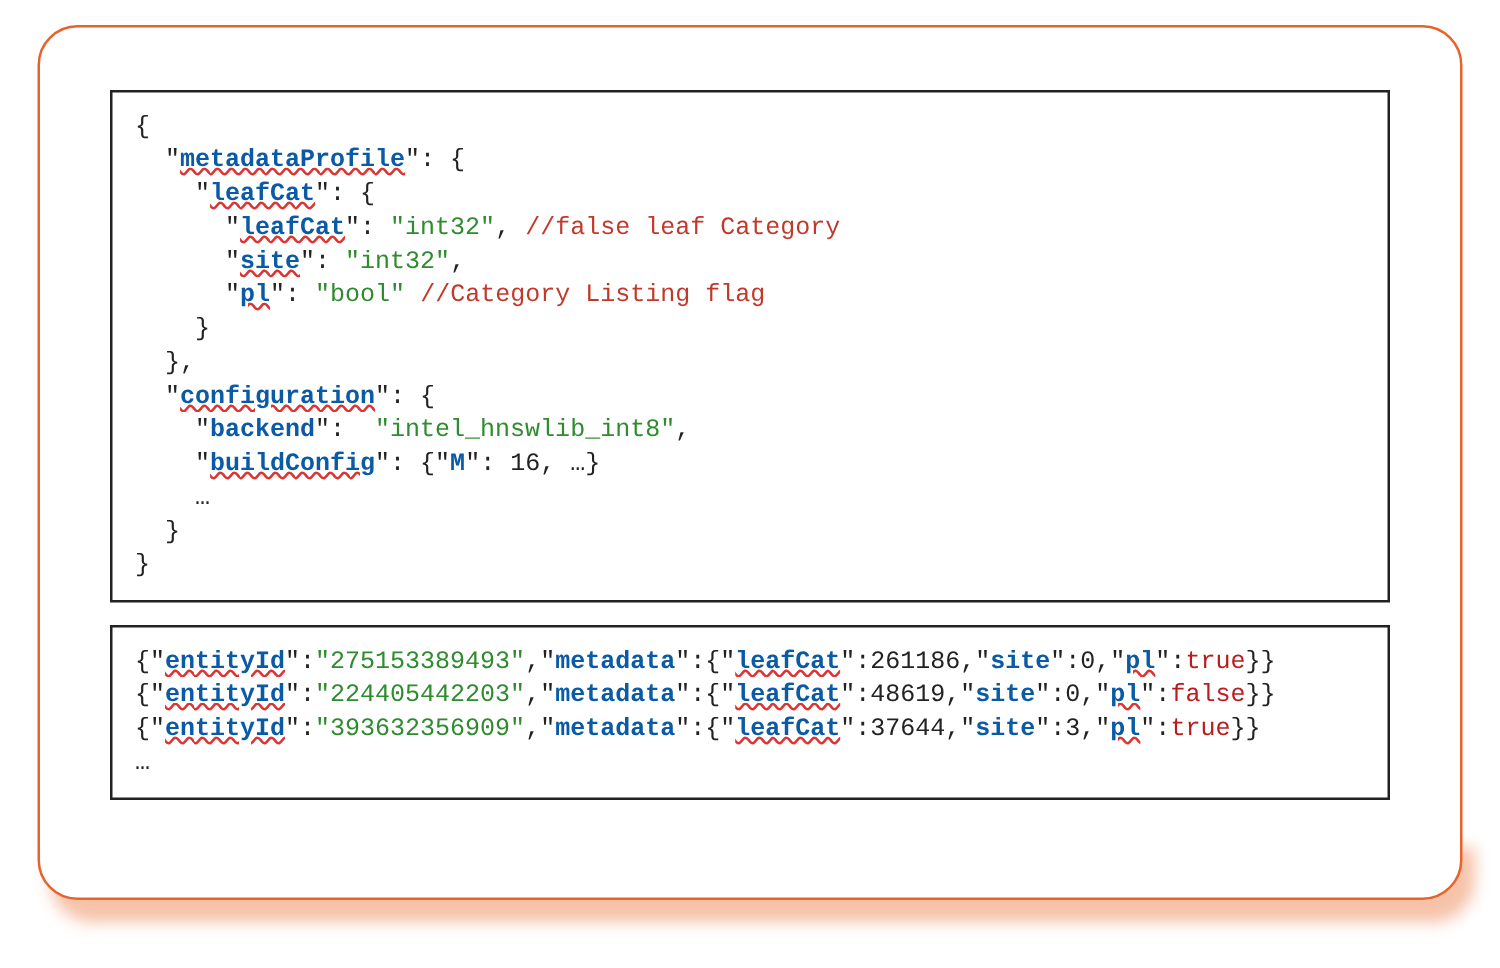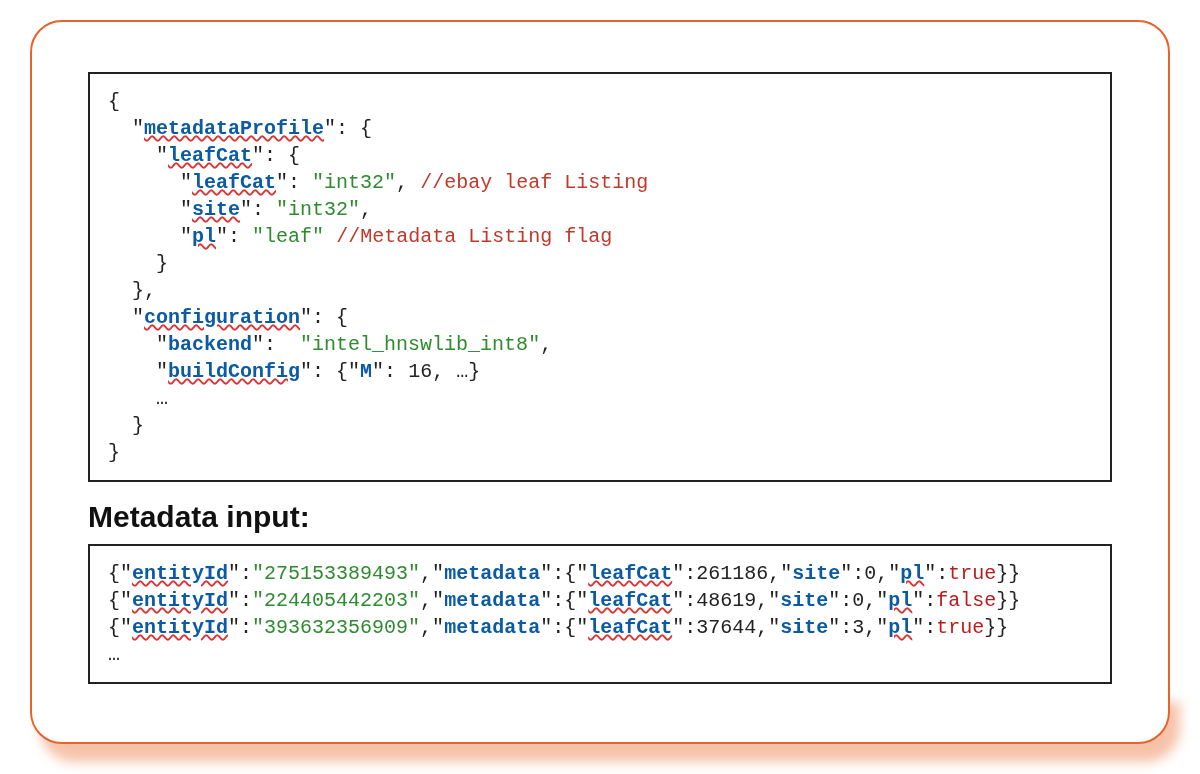--- a/index.html
+++ b/index.html
@@ -66,33 +66,32 @@
 <body>
 
 <div class="card-wrap">
   <div class="card-shadow"></div>
   <div class="card">
 
 
     <pre class="codebox"><span class="tk-brace">{</span>
   <span class="tk-brace">"</span><span class="tk-keyu">metadataProfile</span><span class="tk-brace">": {</span>
     <span class="tk-brace">"</span><span class="tk-keyu">leafCat</span><span class="tk-brace">": {</span>
-      <span class="tk-brace">"</span><span class="tk-keyu">leafCat</span><span class="tk-brace">": </span><span class="tk-str">"<span>int32</span>"</span><span class="tk-brace">, </span><span class="tk-cmt">//ebay leaf Listing</span>
+      <span class="tk-brace">"</span><span class="tk-keyu">leafCat</span><span class="tk-brace">": </span><span class="tk-str">"<span>int32</span>"</span><span class="tk-brace">, </span><span class="tk-cmt">//false leaf Category</span>
       <span class="tk-brace">"</span><span class="tk-keyu">site</span><span class="tk-brace">": </span><span class="tk-str">"<span>int32</span>"</span><span class="tk-brace">,</span>
-      <span class="tk-brace">"</span><span class="tk-keyu">pl</span><span class="tk-brace">": </span><span class="tk-str">"<span>leaf</span>"</span> <span class="tk-cmt">//Metadata Listing flag</span>
+      <span class="tk-brace">"</span><span class="tk-keyu">pl</span><span class="tk-brace">": </span><span class="tk-str">"<span>bool</span>"</span> <span class="tk-cmt">//Category Listing flag</span>
     <span class="tk-brace">}</span>
   <span class="tk-brace">},</span>
   <span class="tk-brace">"</span><span class="tk-keyu">configuration</span><span class="tk-brace">": {</span>
     <span class="tk-brace">"</span><span class="tk-key">backend</span><span class="tk-brace">":  </span><span class="tk-str">"<span>intel_hnswlib_int8</span>"</span><span class="tk-brace">,</span>
     <span class="tk-brace">"</span><span class="tk-keyu">buildConfig</span><span class="tk-brace">": {</span><span class="tk-brace">"</span><span class="tk-key">M</span><span class="tk-brace">": </span><span class="tk-num">16</span><span class="tk-brace">, </span><span>…</span><span class="tk-brace">}</span>
     <span>…</span>
   <span class="tk-brace">}</span>
 <span class="tk-brace">}</span></pre>
 
-    <h2 class="section">Metadata input:</h2>
 
     <pre class="codebox"><span><span class="tk-brace">{"</span><span class="tk-keyu">entityId</span><span class="tk-brace">":</span><span class="tk-str">"<span>275153389493</span>"</span><span class="tk-brace">,"</span><span class="tk-key">metadata</span><span class="tk-brace">":{"</span><span class="tk-keyu">leafCat</span><span class="tk-brace">":</span><span class="tk-num">261186</span><span class="tk-brace">,"</span><span class="tk-key">site</span><span class="tk-brace">":</span><span class="tk-num">0</span><span class="tk-brace">,"</span><span class="tk-keyu">pl</span><span class="tk-brace">":</span><span class="tk-bool">true</span><span class="tk-brace">}}</span></span>
 <span><span class="tk-brace">{"</span><span class="tk-keyu">entityId</span><span class="tk-brace">":</span><span class="tk-str">"<span>224405442203</span>"</span><span class="tk-brace">,"</span><span class="tk-key">metadata</span><span class="tk-brace">":{"</span><span class="tk-keyu">leafCat</span><span class="tk-brace">":</span><span class="tk-num">48619</span><span class="tk-brace">,"</span><span class="tk-key">site</span><span class="tk-brace">":</span><span class="tk-num">0</span><span class="tk-brace">,"</span><span class="tk-keyu">pl</span><span class="tk-brace">":</span><span class="tk-bool">false</span><span class="tk-brace">}}</span></span>
 <span><span class="tk-brace">{"</span><span class="tk-keyu">entityId</span><span class="tk-brace">":</span><span class="tk-str">"<span>393632356909</span>"</span><span class="tk-brace">,"</span><span class="tk-key">metadata</span><span class="tk-brace">":{"</span><span class="tk-keyu">leafCat</span><span class="tk-brace">":</span><span class="tk-num">37644</span><span class="tk-brace">,"</span><span class="tk-key">site</span><span class="tk-brace">":</span><span class="tk-num">3</span><span class="tk-brace">,"</span><span class="tk-keyu">pl</span><span class="tk-brace">":</span><span class="tk-bool">true</span><span class="tk-brace">}}</span></span>
 <span>…</span></pre>
 
   </div>
 </div>
 
 </body></html>

